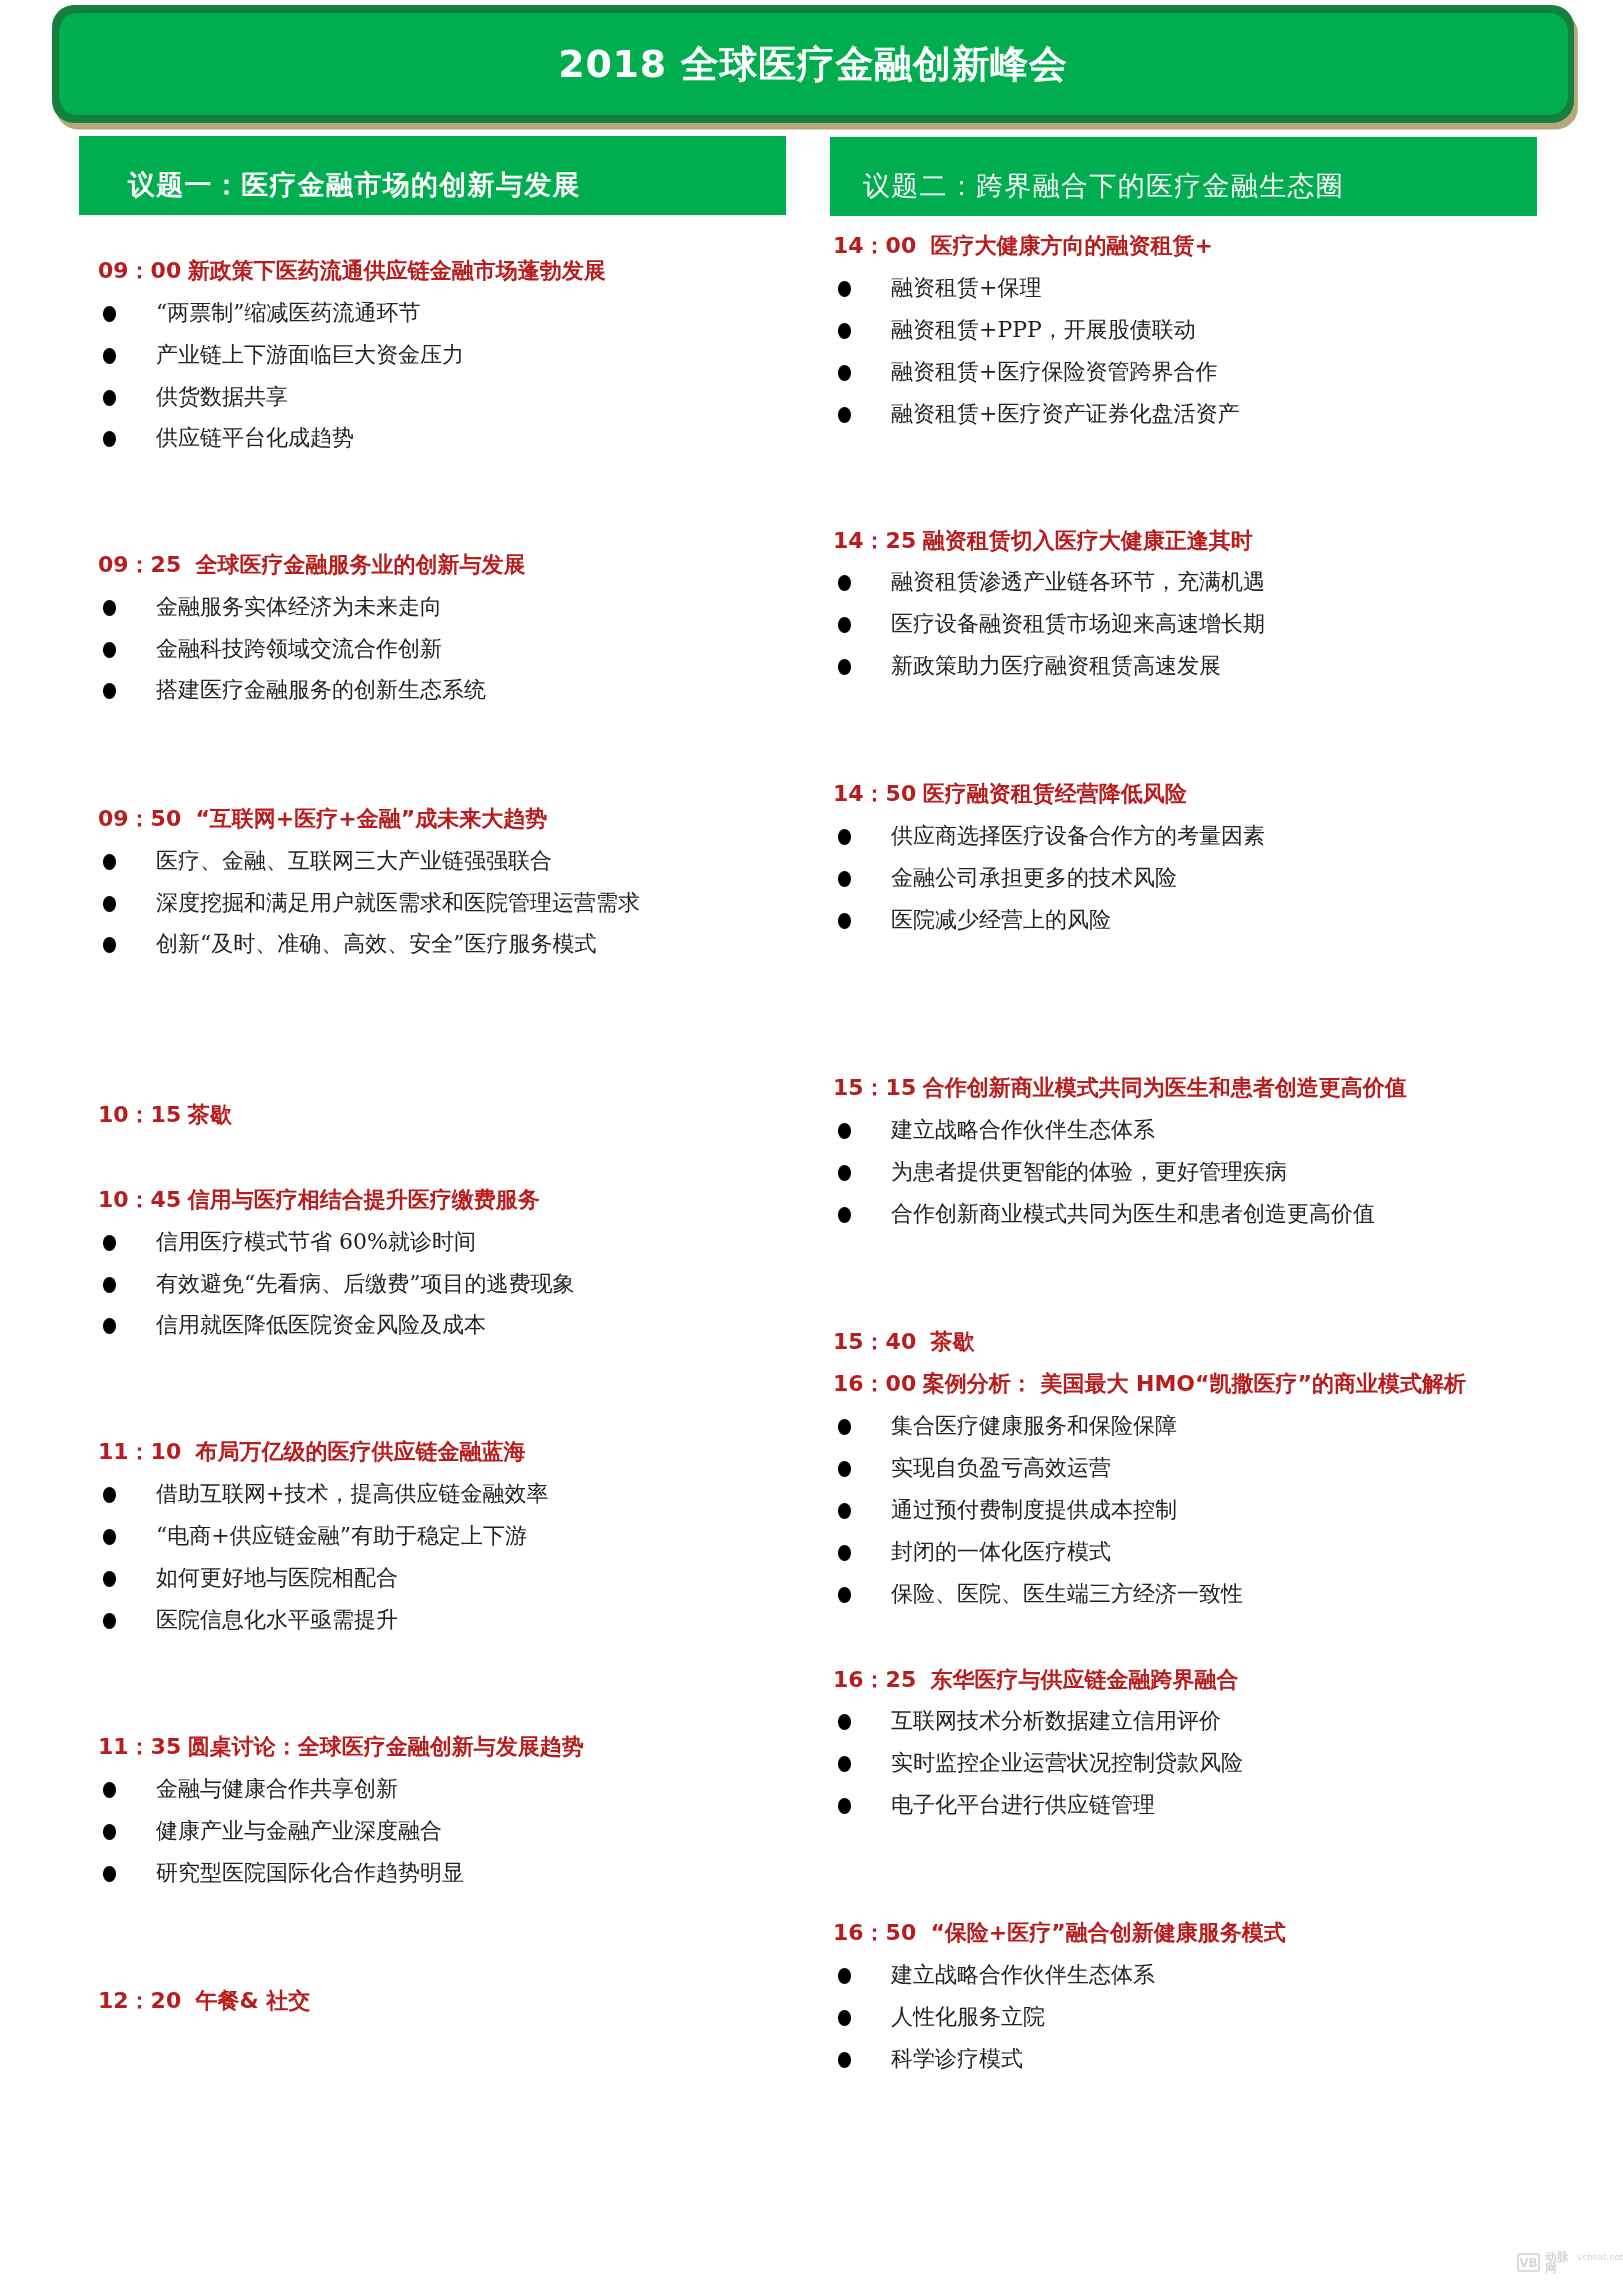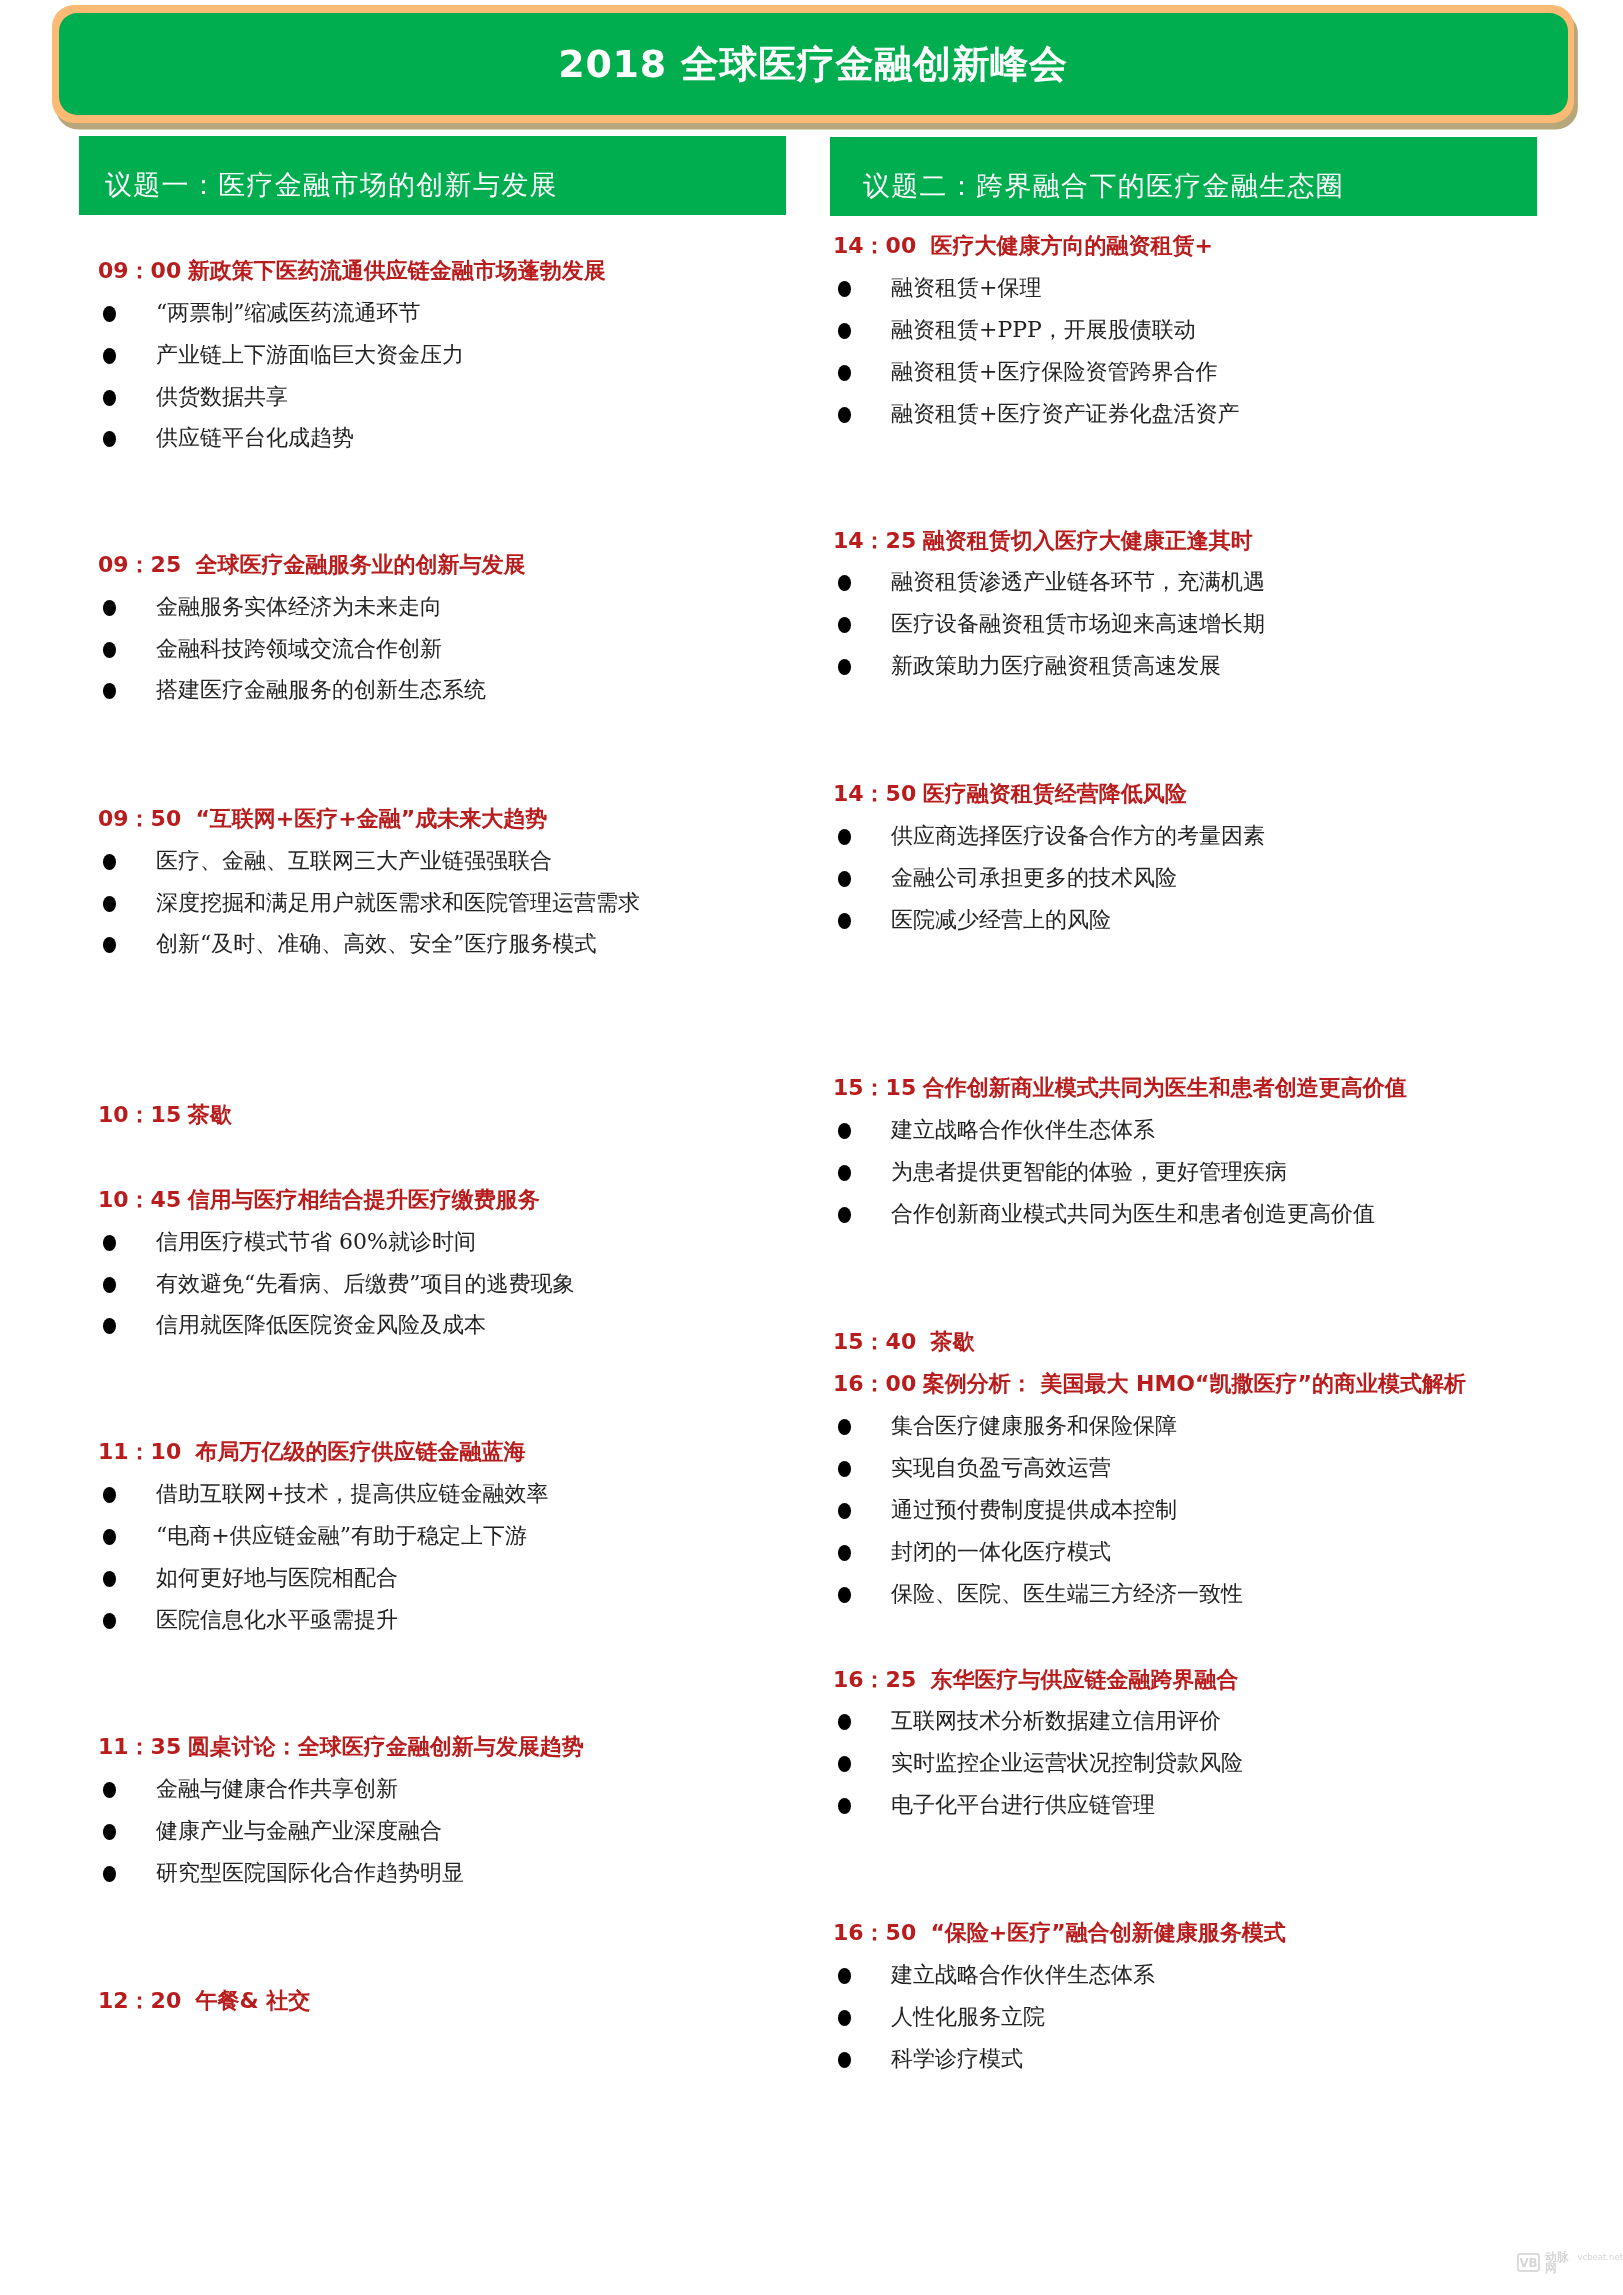--- a/index.html
+++ b/index.html
@@ -2,36 +2,36 @@
 <html style="font-size:10.5px"><head>
   <meta charset="utf-8">
   <style>
     html, body { margin: 0; padding: 0; }
     body {
       width: 1623px; height: 2295px; background: #ffffff; position: relative; overflow: hidden;
       font-family: "DejaVu Sans", "Liberation Sans", sans-serif; color: #111;
     }
     .header-frame {
       position: absolute; left: 52px; top: 5.2px; width: 1522px; height: 118px;
-      background: #fdba74; border-radius: 22px;
+      background: #15803d; border-radius: 22px;
       box-shadow: 3.9px 6.5px 0 0 #b9a77c;
     }
     .header-green {
       position: absolute; left: 6.5px; top: 7.9px; right: 6.5px; bottom: 7.9px;
       background: #00ae4f; border-radius: 18.3px;
       display: flex; align-items: center; justify-content: center;
     }
     .header-title {
       color: #ffffff; font-size: 38px; font-weight: bold; letter-spacing: 0.7px;
     }
     .topic-bar {
       position: absolute; height: 79px; background: #00ae4f;
       display: flex; align-items: flex-end; padding-bottom: 3.9px; box-sizing: border-box;
     }
-    .topic-bar.left { left: 79px; top: 136px; width: 707px; padding-left: 26px; }
+    .topic-bar.left { left: 79px; top: 136px; width: 707px; padding-left: 49px; font-weight: bold; }
     .topic-bar.right { left: 830px; top: 137px; width: 707px; padding-left: 33px; }
     .topic-title {
       color: #ffffff; font-size: 27px; font-family: "DejaVu Serif", "Liberation Serif", serif;
       letter-spacing: 1.3px; line-height: 52px;
     }
     .line {
       position: absolute; font-size: 22px; line-height: 29px; white-space: nowrap;
     }
     .session-title { font-weight: bold; color: #b91c1c; }
     .session-title .time { margin-right: 6.5px; }

